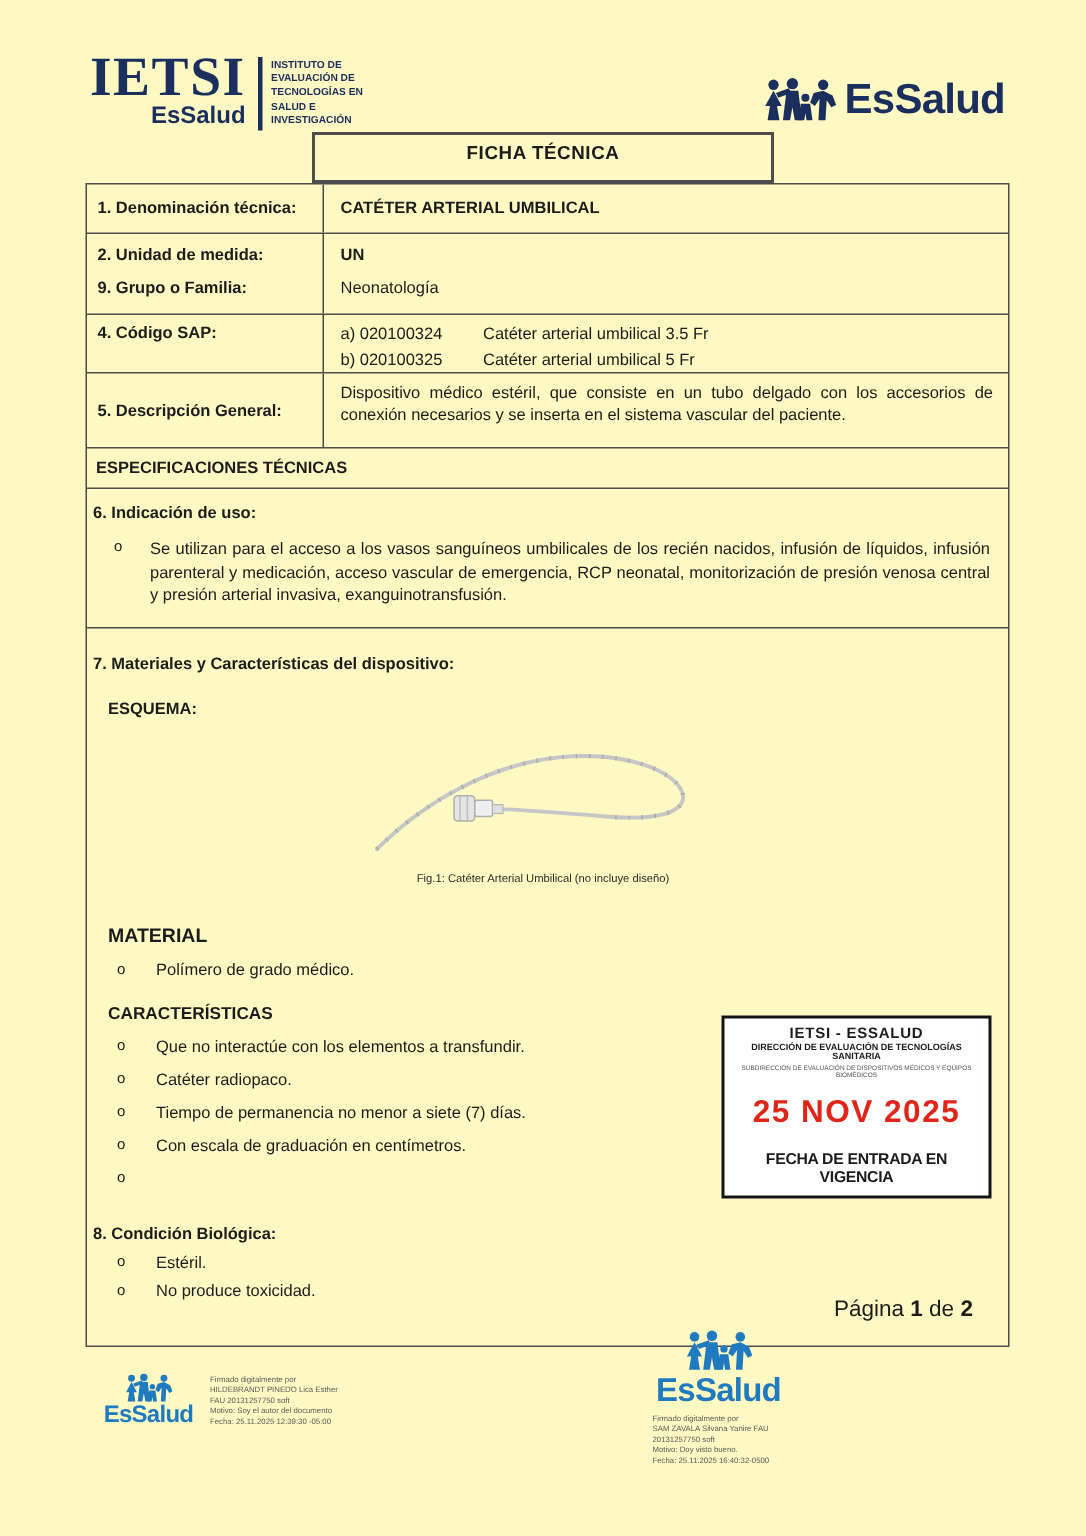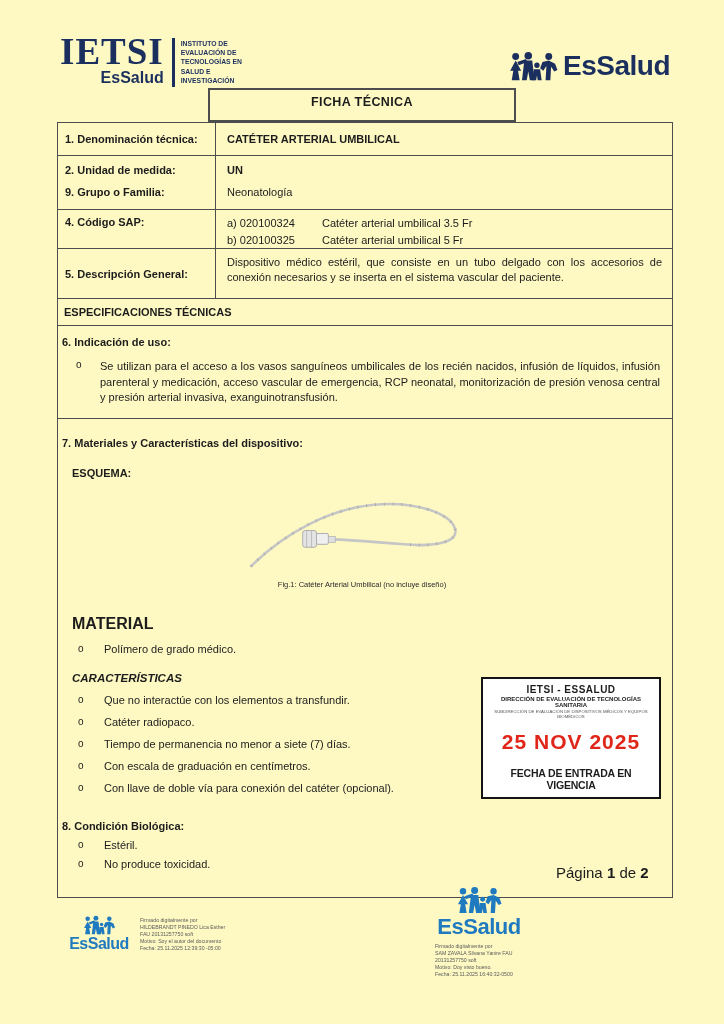--- a/index.html
+++ b/index.html
@@ -53,22 +53,22 @@
   .sec-title { font-weight:bold; font-size:11px; }
   .bullet-par { display:flex; margin-top:11px; }
   .bullet-par .marker { width:24px; margin-left:14px; text-align:left; font-size:10px; flex:none; }
   .bullet-par .btext { flex:1; text-align:justify; font-size:11px; line-height:15.5px; padding-right:2px; }
 
   .s78 { position:relative; height:478px; padding:18px 10px 0 4px; }
   .esquema { font-weight:bold; font-size:11px; margin:18px 0 0 10px; }
   .figure-wrap { text-align:center; margin-top:6px; }
   .fig-caption { text-align:center; font-size:7.5px; color:#2a2a2a; margin-top:2px; }
 
-  .sub-h { font-weight:bold; font-size:16px; margin:26px 0 0 10px; }
-  .sub-h2 { font-weight:bold; font-size:11.5px; margin:17px 0 0 10px;font-style:italic; }
+  .sub-h { font-weight:bold; font-size:13px; margin:26px 0 0 10px; }
+  .sub-h2 { font-weight:bold; font-size:11.5px; margin:17px 0 0 10px; }
   .blist { margin-top:6px; }
   .bitem { display:flex; margin-top:10px; }
   .bitem .marker { width:26px; margin-left:16px; font-size:10px; flex:none; }
   .bitem .btext { font-size:11px; }
 
   .s8-title { font-weight:bold; font-size:11px; margin-top:26px; }
   .s8 .bitem { margin-top:7px; }
 
   
   .stamp { position:absolute; right:11px; top:258px; width:180px; border:2.5px solid #141414;
@@ -213,21 +213,20 @@
         <div class="bitem">
           <span class="marker">o</span>
           <span class="btext">Tiempo de permanencia no menor a siete (7) días.</span>
         </div>
         <div class="bitem">
           <span class="marker">o</span>
           <span class="btext">Con escala de graduación en centímetros.</span>
         </div>
         <div class="bitem">
           <span class="marker">o</span>
-          <span class="btext">Con llave de doble vía para conexión del catéter (opcional).</span>
         </div>
       </div>
 
       <div class="s8">
         <div class="s8-title">8. Condición Biológica:</div>
         <div class="bitem">
           <span class="marker">o</span>
           <span class="btext">Estéril.</span>
         </div>
         <div class="bitem">

